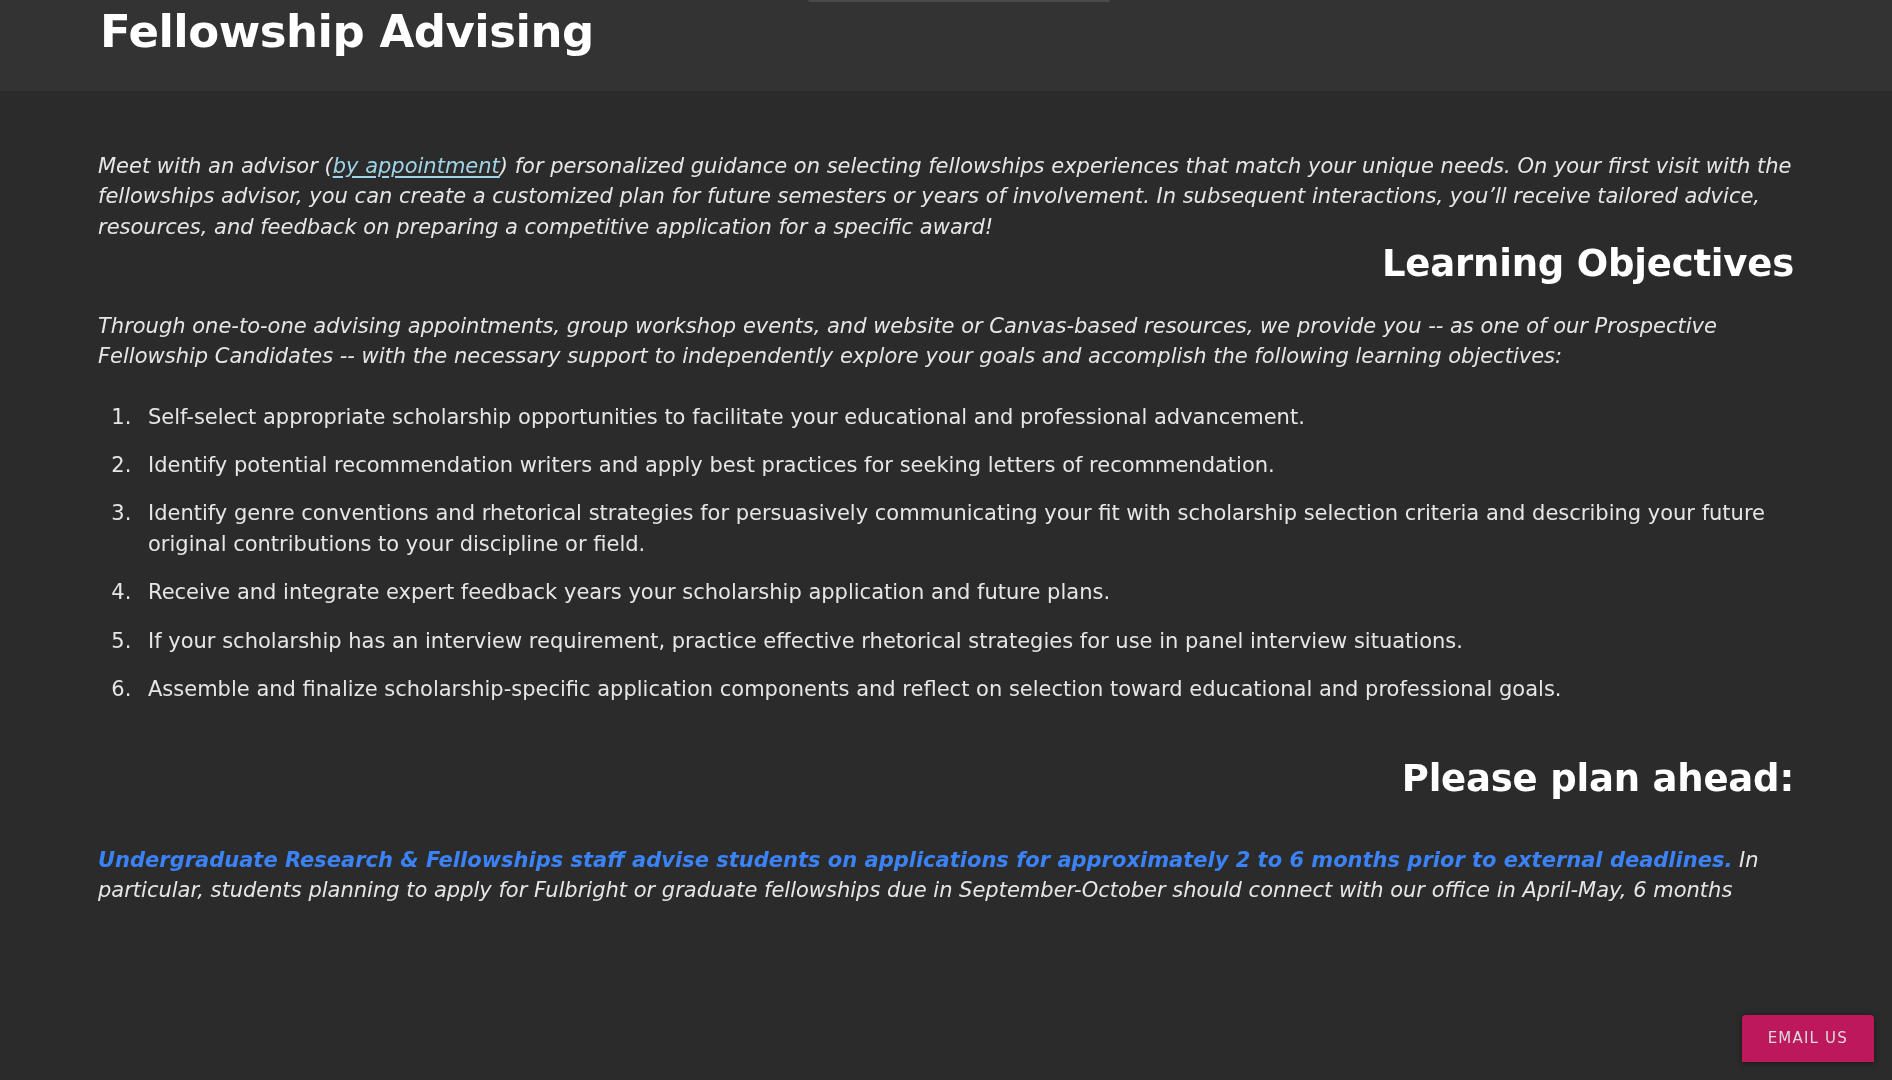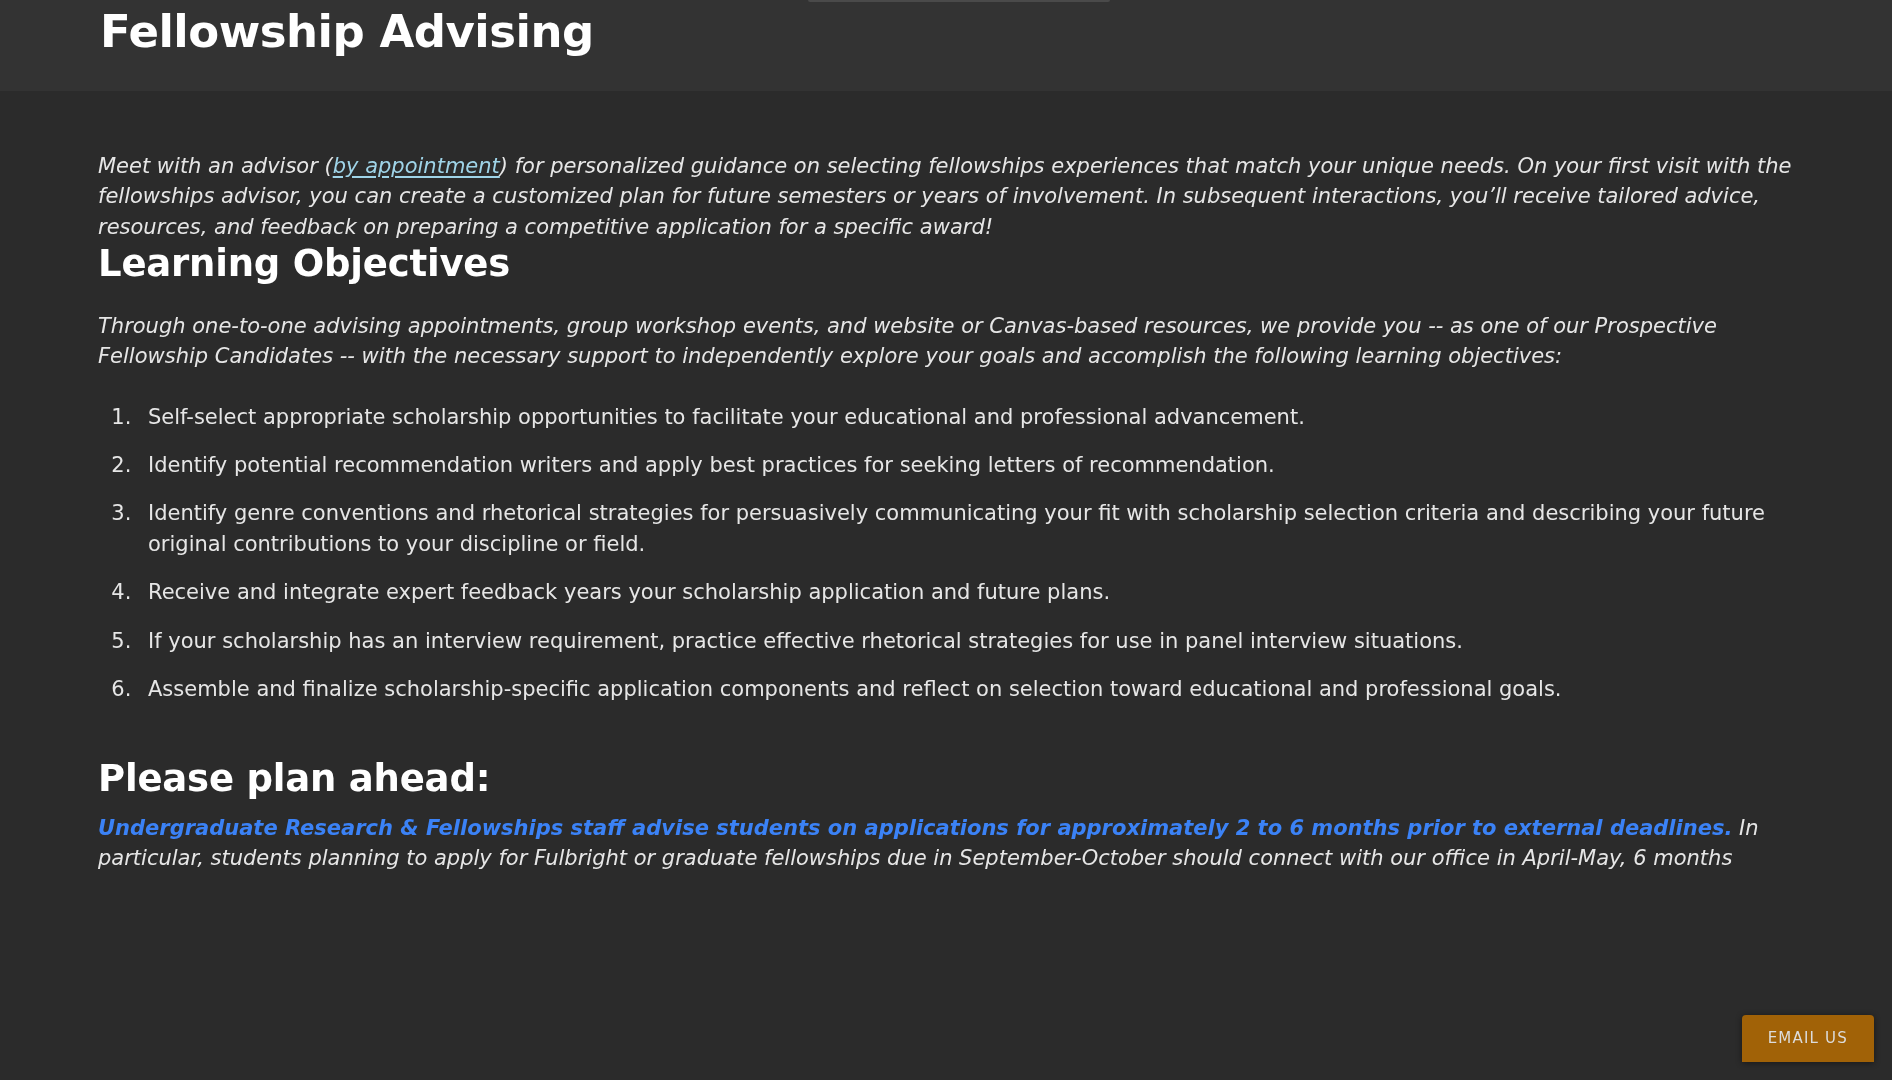--- a/index.html
+++ b/index.html
@@ -75,20 +75,21 @@
     text-underline-offset: 3px;
   }
 
   h2.section-heading {
     margin: 0 0 24px 0;
     font-size: 37px;
     line-height: 1.2;
     font-weight: 700;
     color: #ffffff;
     letter-spacing: -0.2px;
+    text-align: right;
   }
 
   .section {
     margin-bottom: 52px;
   }
 
   ol.objectives {
     margin: 30px 0 0 0;
     padding-left: 40px;
     max-width: 1720px;
@@ -99,36 +100,36 @@
     color: #e6e6e6;
     margin-bottom: 18px;
     padding-left: 10px;
     margin-top: 17px;
   }
   ol.objectives > li::marker {
     color: #e6e6e6;
   }
 
   .plan-section h2 {
-    margin-bottom: 12px;
+    margin-bottom: 44px;
   }
   .plan-section p {
     margin-bottom: 26px;
   }
   .bold-lead {
     font-weight: 700;
     color: #3b82f6;
   }
 
   
   .email-us {
     position: fixed;
     right: 18px;
     bottom: 18px;
-    background: #a16207;
+    background: #be185d;
     color: #dcdcdc;
     font-size: 15px;
     letter-spacing: 1.2px;
     padding: 14px 26px 15px 26px;
     border-radius: 4px 4px 0 0;
     box-shadow: 0 1px 6px rgba(0,0,0,0.45);
     cursor: pointer;
     font-weight: 400;
     text-transform: uppercase;
   }

